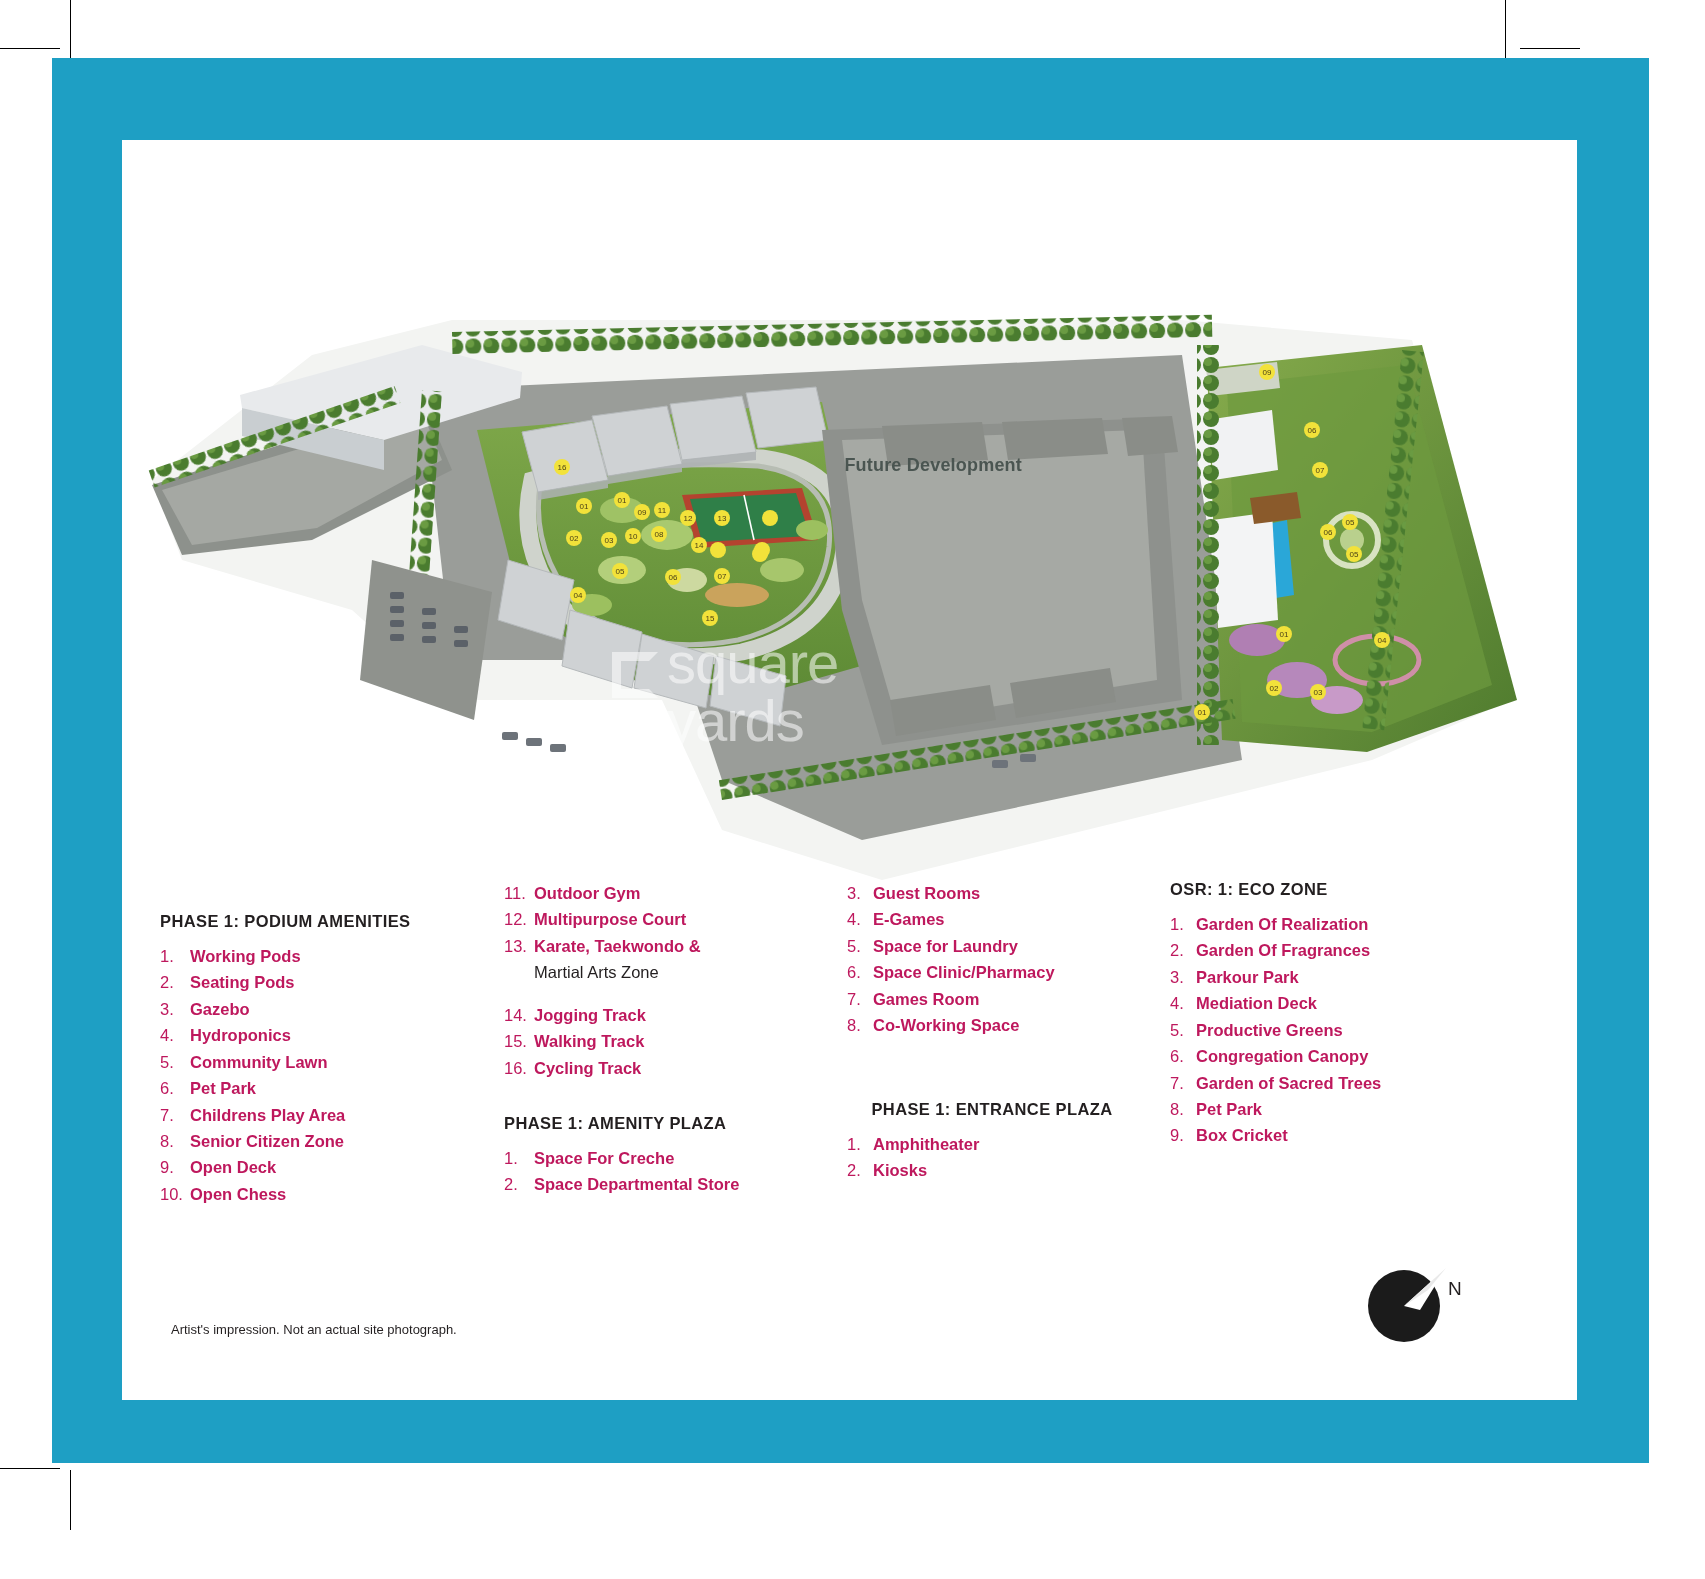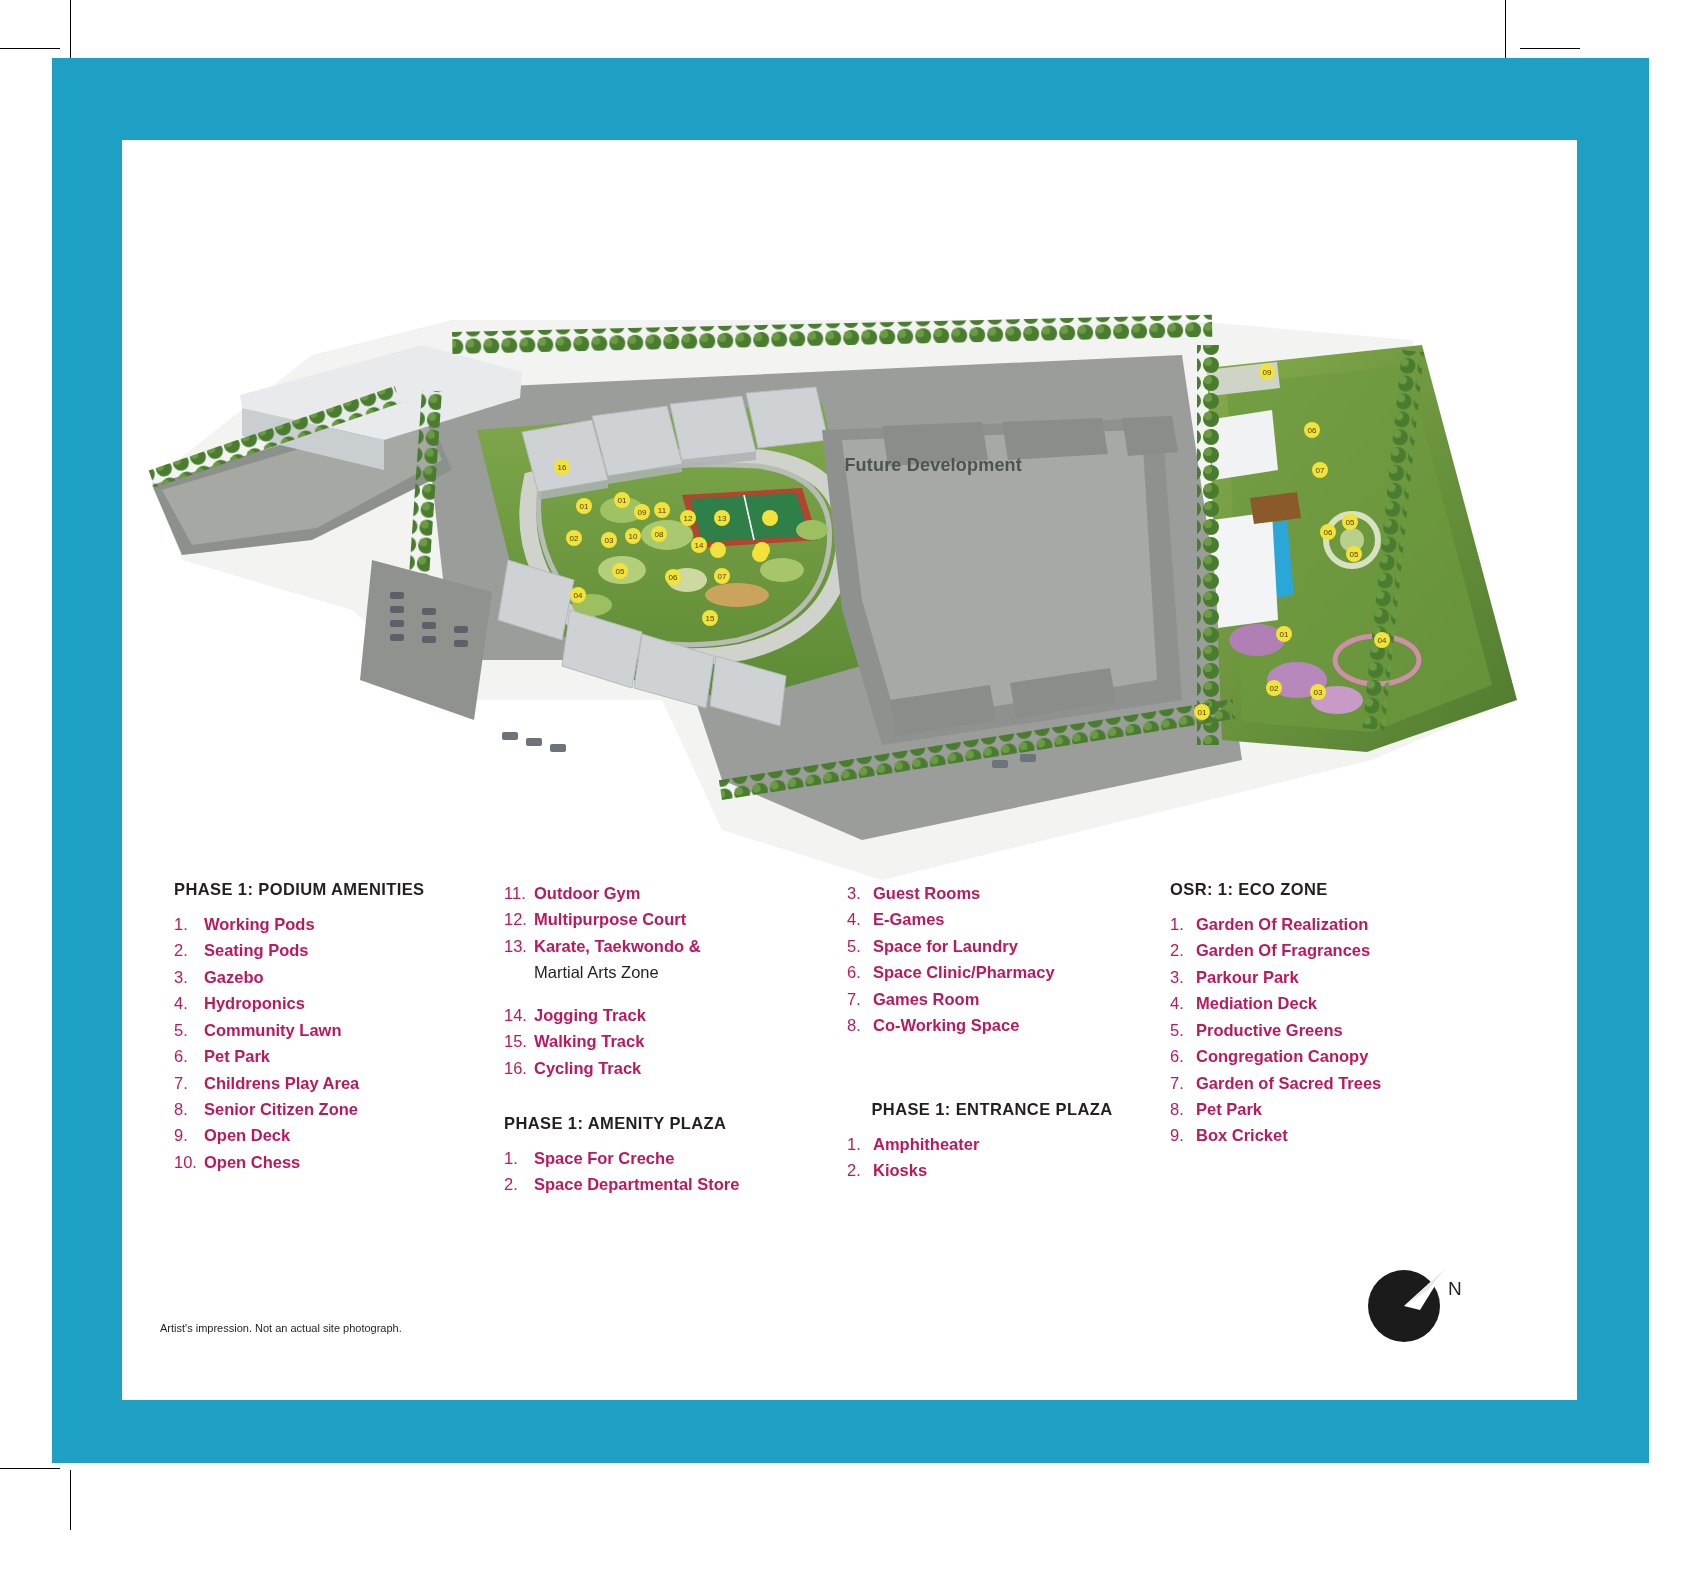--- a/index.html
+++ b/index.html
@@ -110,21 +110,21 @@
     position: absolute;
     left: 0px;
     top: 740px;
     width: 1455px;
     height: 420px;
   }
   .legend-col {
     position: absolute;
     top: 0;
   }
-  .col-1 { left: 52px;  width: 330px; }
+  .col-1 { left: 38px;  width: 330px; margin-top: 32px; }
   .col-2 { left: 382px; width: 300px; }
   .col-3 { left: 725px; width: 290px; }
   .col-4 { left: 1048px; width: 330px; }
 
   .legend-head {
     font-size: 16.5px;
     font-weight: bold;
     color: #231f20;
     letter-spacing: 0.4px;
     margin-bottom: 14px;
@@ -153,23 +153,23 @@
   .legend-sub {
     padding-left: 30px;
     font-size: 16.5px;
     color: #231f20;
     line-height: 1.42;
   }
 
   
   #footnote {
     position: absolute;
-    left: 38px;
+    left: 49px;
     top: 1182px;
-    font-size: 11px;
+    font-size: 13px;
     color: #231f20;
   }
 
   
   #compass {
     position: absolute;
     left: 1240px;
     top: 1120px;
     width: 130px;
     height: 90px;
@@ -382,20 +382,25 @@
               <text x="1260" y="503">04</text>
             <text x="1152" y="551">02</text>
               <text x="1196" y="555">03</text>
             <text x="1080" y="575">01</text>
           </g>
         </g>
       </svg>
 
       <div class="fd-label">Future Development</div>
 
+      <div id="watermark">
+        <div class="wm-sq"></div>
+        <div class="wm-line1">square</div>
+        <div class="wm-line2">yards</div>
+      </div>
     </div>
 
     <div id="legend">
 
       <div class="legend-col col-1">
         <div class="legend-head">PHASE 1: PODIUM AMENITIES</div>
         <ul class="legend-list">
           <li class="legend-item">
               <span class="legend-num">1.</span>
               <span class="legend-text">Working Pods</span>

